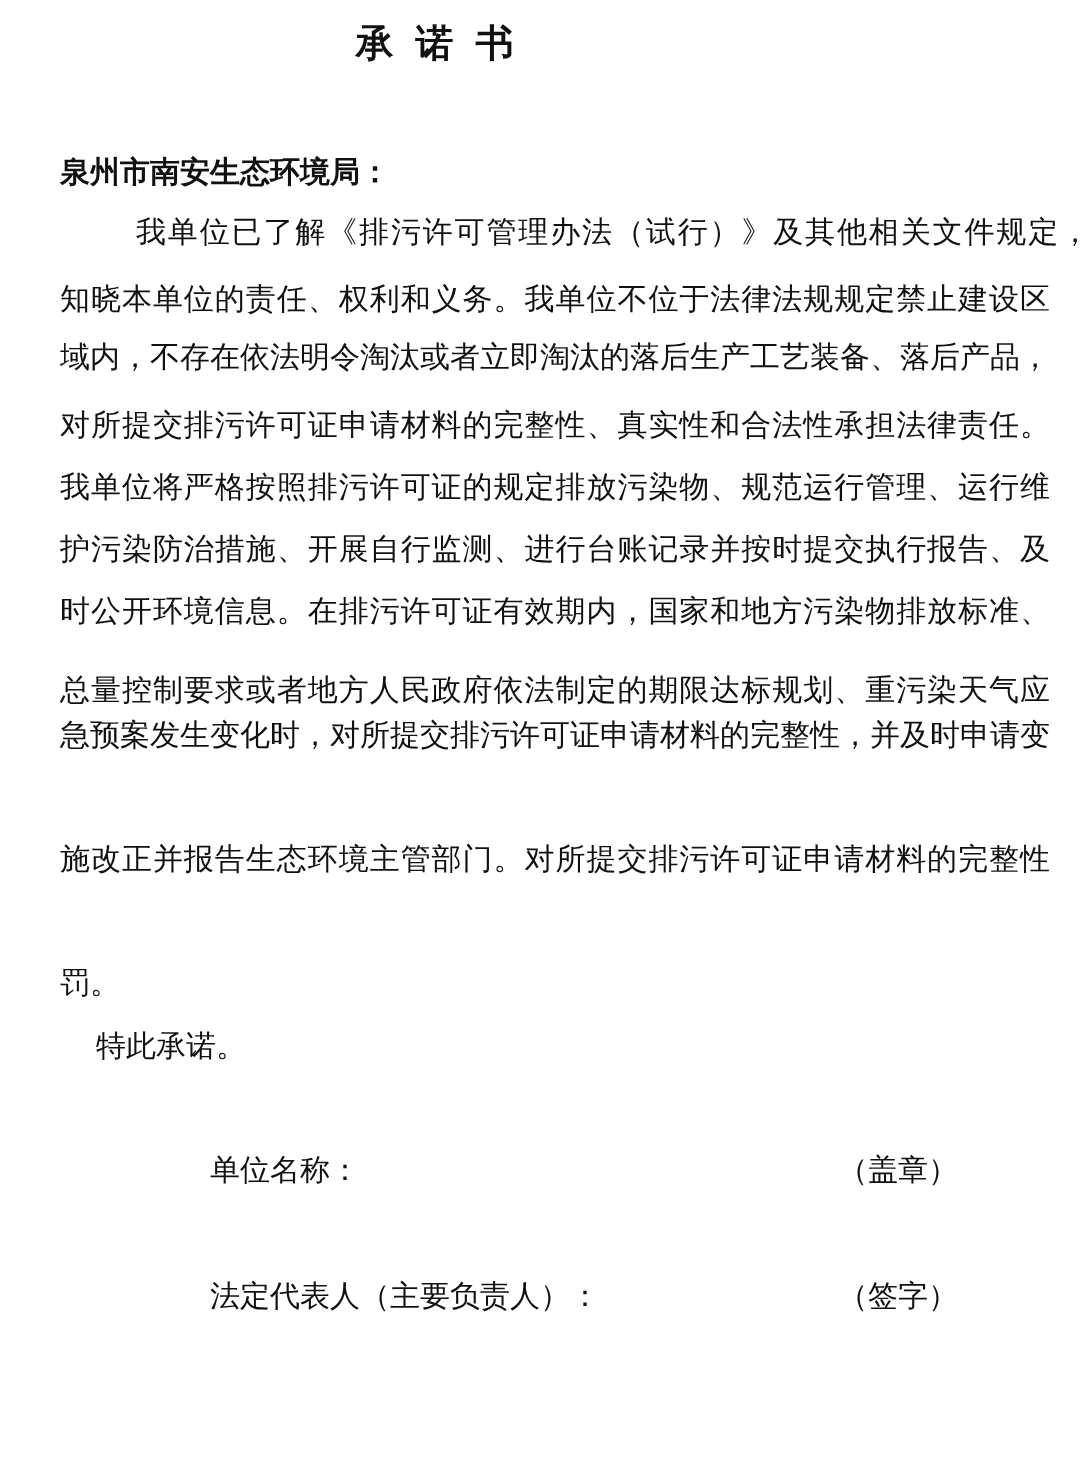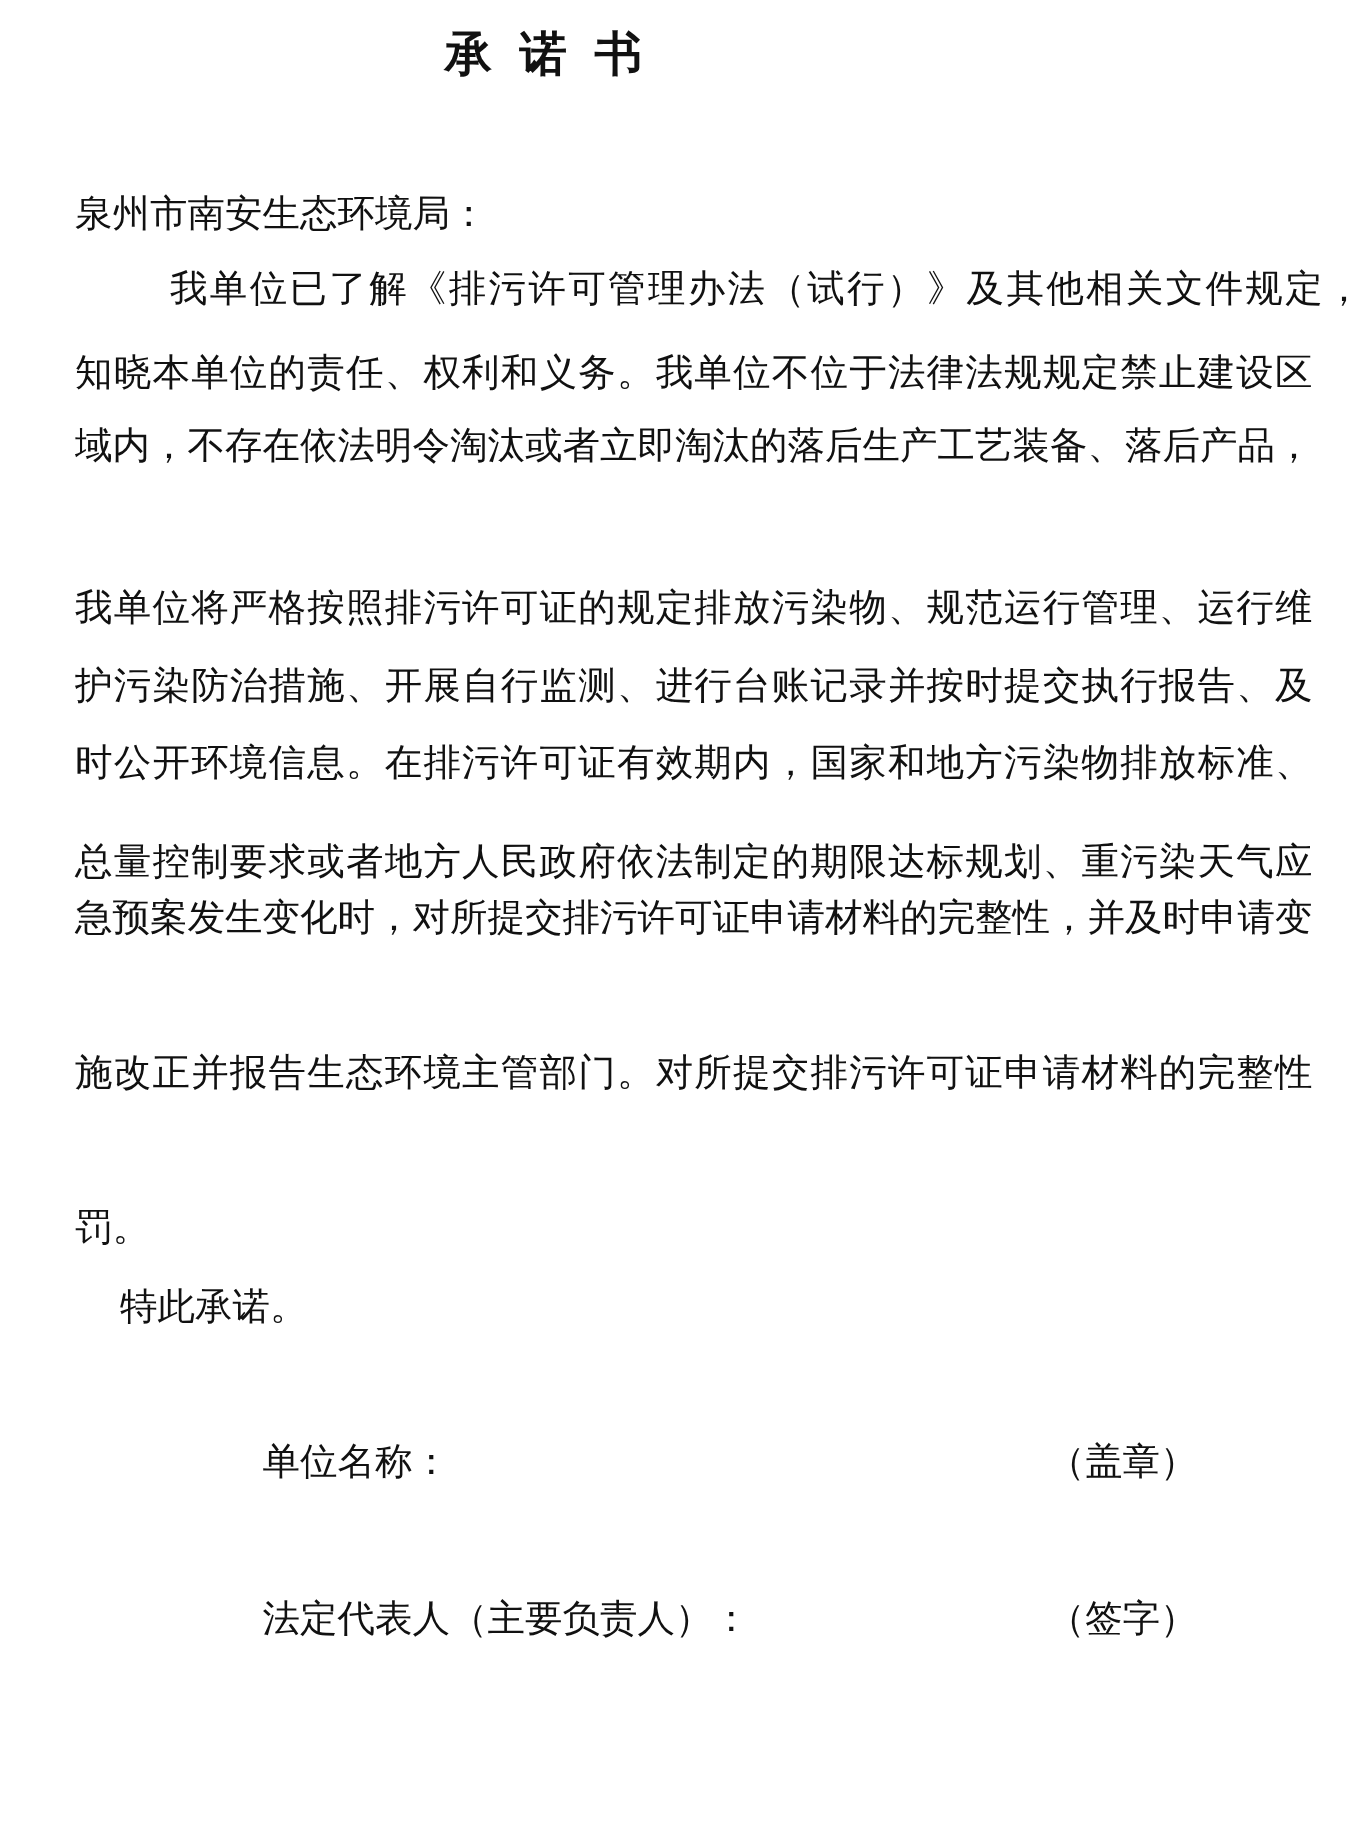--- a/index.html
+++ b/index.html
@@ -40,21 +40,21 @@
       width: 990px;
       font-size: 30px;
       line-height: 40px;
       white-space: nowrap;
       text-align: justify;
       text-align-last: justify;
     }
     .line.last {
       text-align-last: left;
     }
-    .addressee { top: 152px; text-align-last: left; }
+    .addressee { top: 152px; text-align-last: left; font-weight: bold; }
     .indent { left: 88px; width: 954px; margin-left: 48px; }
     .closing { top: 1026px; left: 96px; text-align-last: left; }
     .sig-label {
       position: absolute;
       font-size: 30px;
       line-height: 40px;
       white-space: nowrap;
     }
     .sig-hint {
       position: absolute;
@@ -81,20 +81,21 @@
 
 <div class="page">
 
   <div class="title">承诺书</div>
 
   <div class="line addressee">泉州市南安生态环境局：</div>
 
   <div class="line indent" style="top:212px;">我单位已了解《排污许可管理办法（试行）》及其他相关文件规定，</div>
   <div class="line" style="top:279px;">知晓本单位的责任、权利和义务。我单位不位于法律法规规定禁止建设区</div>
   <div class="line" style="top:337px;">域内，不存在依法明令淘汰或者立即淘汰的落后生产工艺装备、落后产品，</div>
+  <div class="line" style="top:405px;">对所提交排污许可证申请材料的完整性、真实性和合法性承担法律责任。</div>
   <div class="line" style="top:467px;">我单位将严格按照排污许可证的规定排放污染物、规范运行管理、运行维</div>
   <div class="line" style="top:529px;">护污染防治措施、开展自行监测、进行台账记录并按时提交执行报告、及</div>
   <div class="line" style="top:591px;">时公开环境信息。在排污许可证有效期内，国家和地方污染物排放标准、</div>
   <div class="line" style="top:670px;">总量控制要求或者地方人民政府依法制定的期限达标规划、重污染天气应</div>
   <div class="line" style="top:715px;">急预案发生变化时，对所提交排污许可证申请材料的完整性，并及时申请变</div>
   <div class="line" style="top:839px;">施改正并报告生态环境主管部门。对所提交排污许可证申请材料的完整性</div>
   <div class="line last" style="top:963px;">罚。</div>
 
   <div class="line closing">特此承诺。</div>
 

